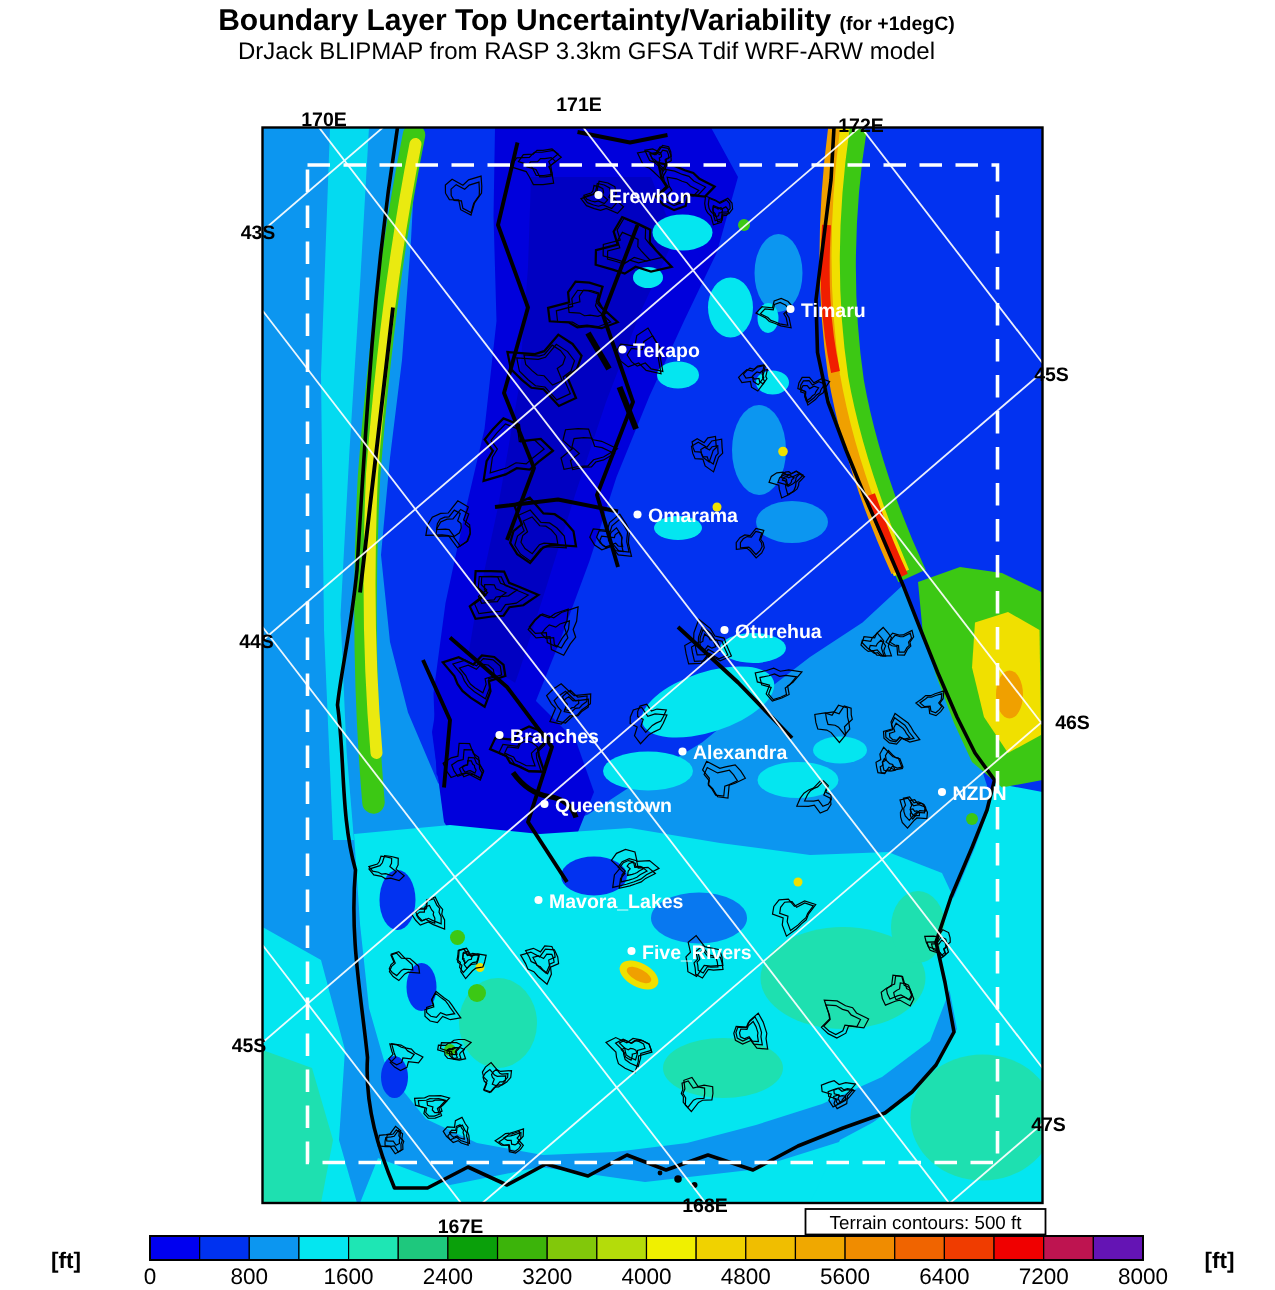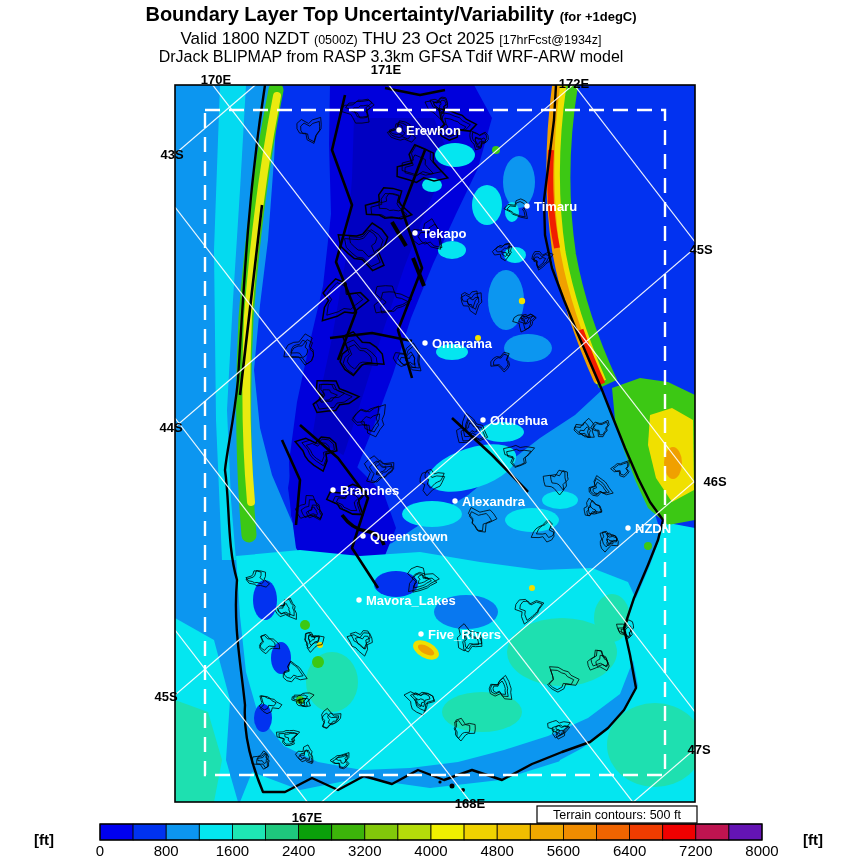--- a/index.html
+++ b/index.html
@@ -18,21 +18,20 @@
   .unitlab{font-size:15px;font-weight:bold;fill:#000;}
   .terrlab{font-size:12.5px;fill:#000;}
 </style>
 </head>
 <body>
 
 <div id="page">
 
   <div id="hdr">
     <div class="t1"><span>Boundary Layer Top Uncertainty/Variability</span> <span class="suffix">(for +1degC)</span></div>
-    <div class="t2"><span>Valid 1800 NZDT</span> <span class="sm">(0500Z)</span> <span>THU 23 Oct 2025</span> <span class="sm">[17hrFcst@1934z]</span></div>
     <div class="t3">DrJack BLIPMAP from RASP 3.3km GFSA Tdif WRF-ARW model</div>
   </div>
 
   <svg id="mapsvg" width="850" height="860" viewBox="0 0 850 860" style="position:absolute;top:0;left:0;">
     <defs>
       <clipPath id="mapclip">
           <rect x="175" y="85" width="520" height="717"></rect>
         </clipPath>
     </defs>
 

